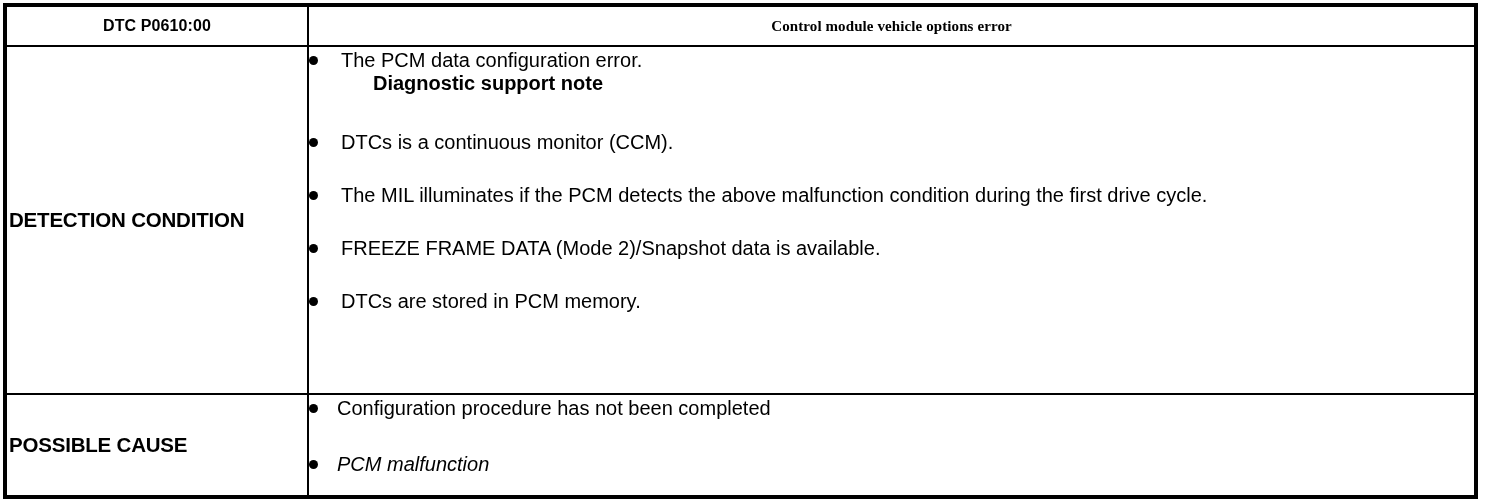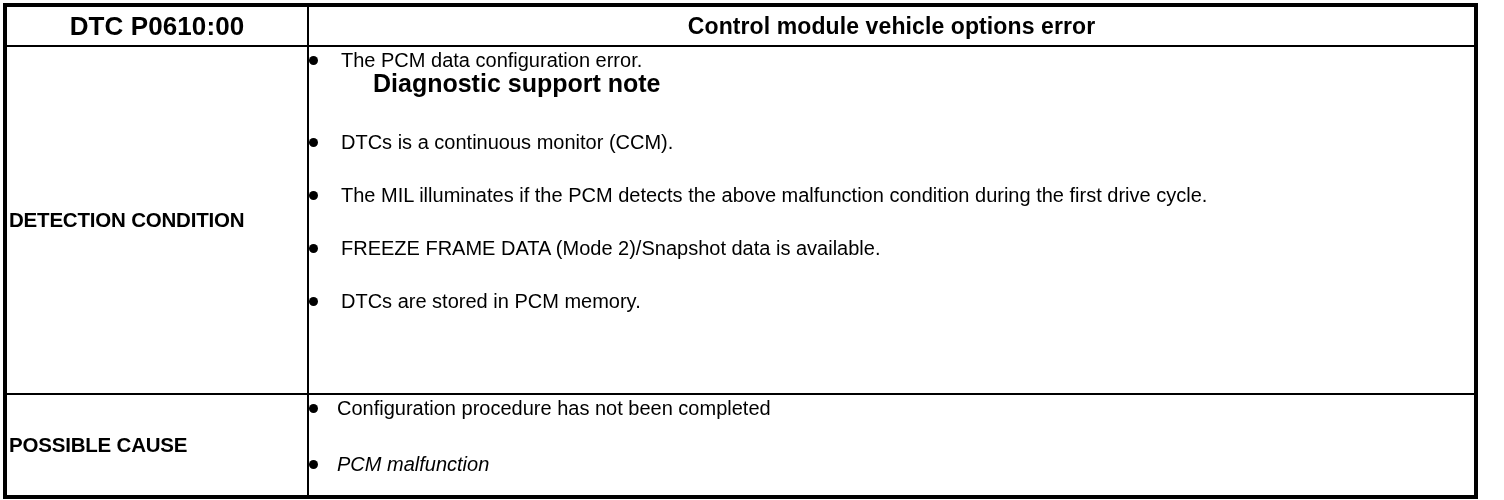--- a/index.html
+++ b/index.html
@@ -47,22 +47,22 @@
   
   .hdr-cell {
     text-align: center;
     font-weight: bold;
     font-size: 21px;
     line-height: 38px;
     height: 38px;
     letter-spacing: 0.1px;
     white-space: nowrap;
   }
-  .hdr-code { font-size: 26px; }
-  .hdr-title { font-size: 23px; }
+  .hdr-code { font-size: 16px; }
+  .hdr-title { font-size: 15px; font-family: Liberation Serif, serif; }
 
   
   .row-label {
     font-weight: bold;
     font-size: 20.5px;
     letter-spacing: -0.2px;
     position: relative;
     white-space: nowrap;
     text-decoration: underline;
   }
@@ -117,21 +117,21 @@
   }
   .detect-list > li:last-child { margin-bottom: 0; }
 
   .detect-list > li.note-item {
     margin-bottom: 32px;
   }
   .note-heading {
     display: block;
     padding-left: 32px;
     font-weight: bold;
-    font-size: 25px;
+    font-size: 20px;
     line-height: 27px;
     margin-bottom: 28px;
     margin-top: -4px;
   }
 
   
   .cause-list {
     padding: 13px 0 12px 0;
     margin-left: 48px;
   }

